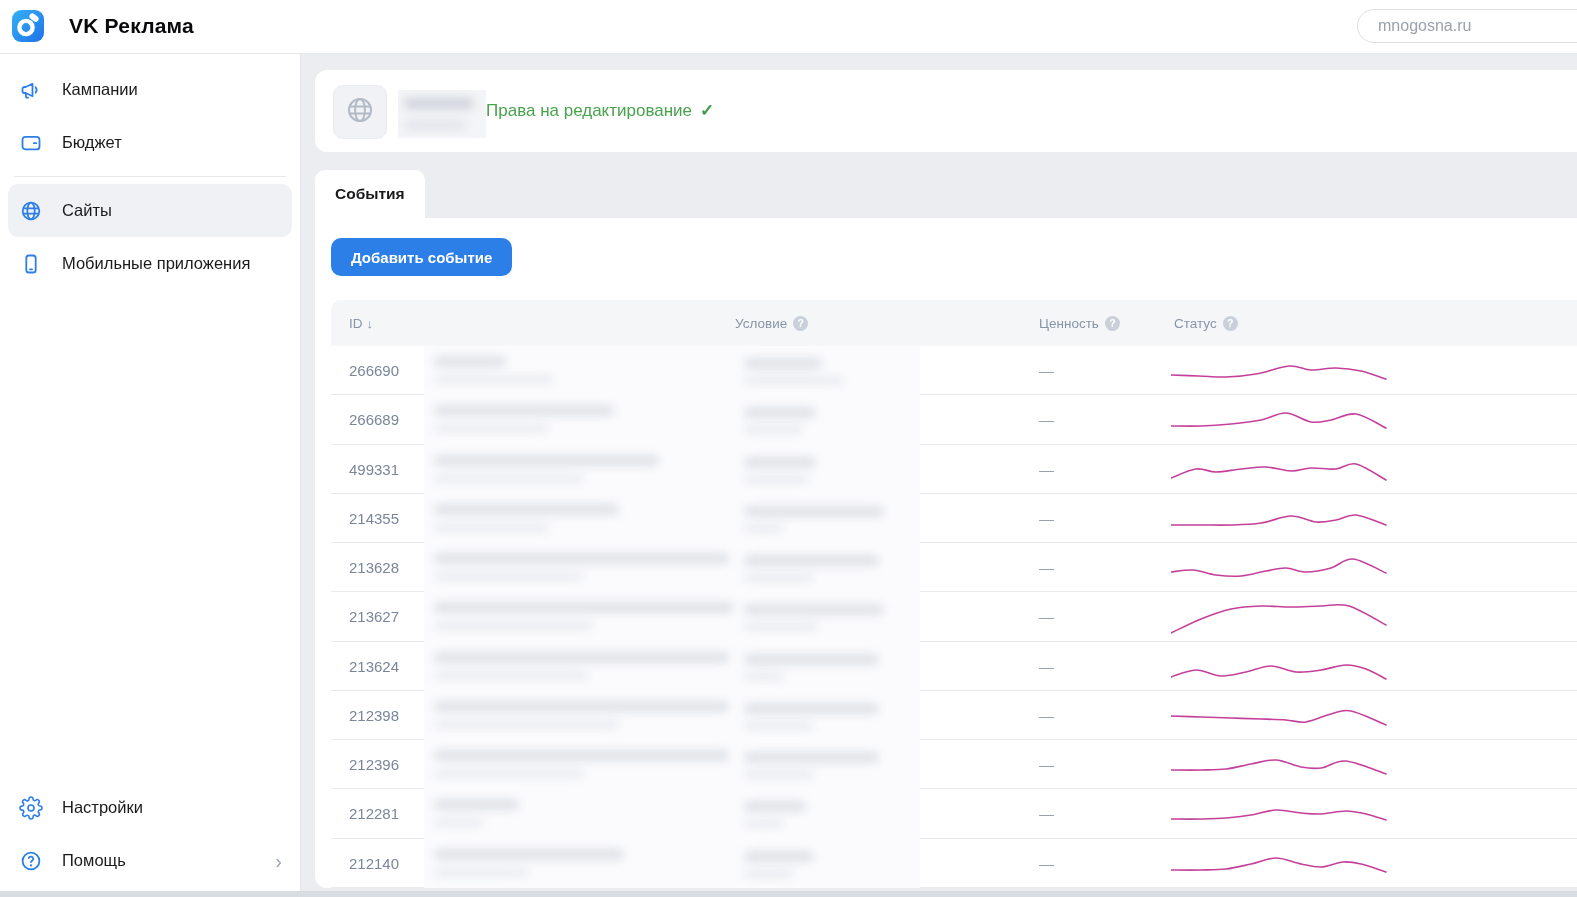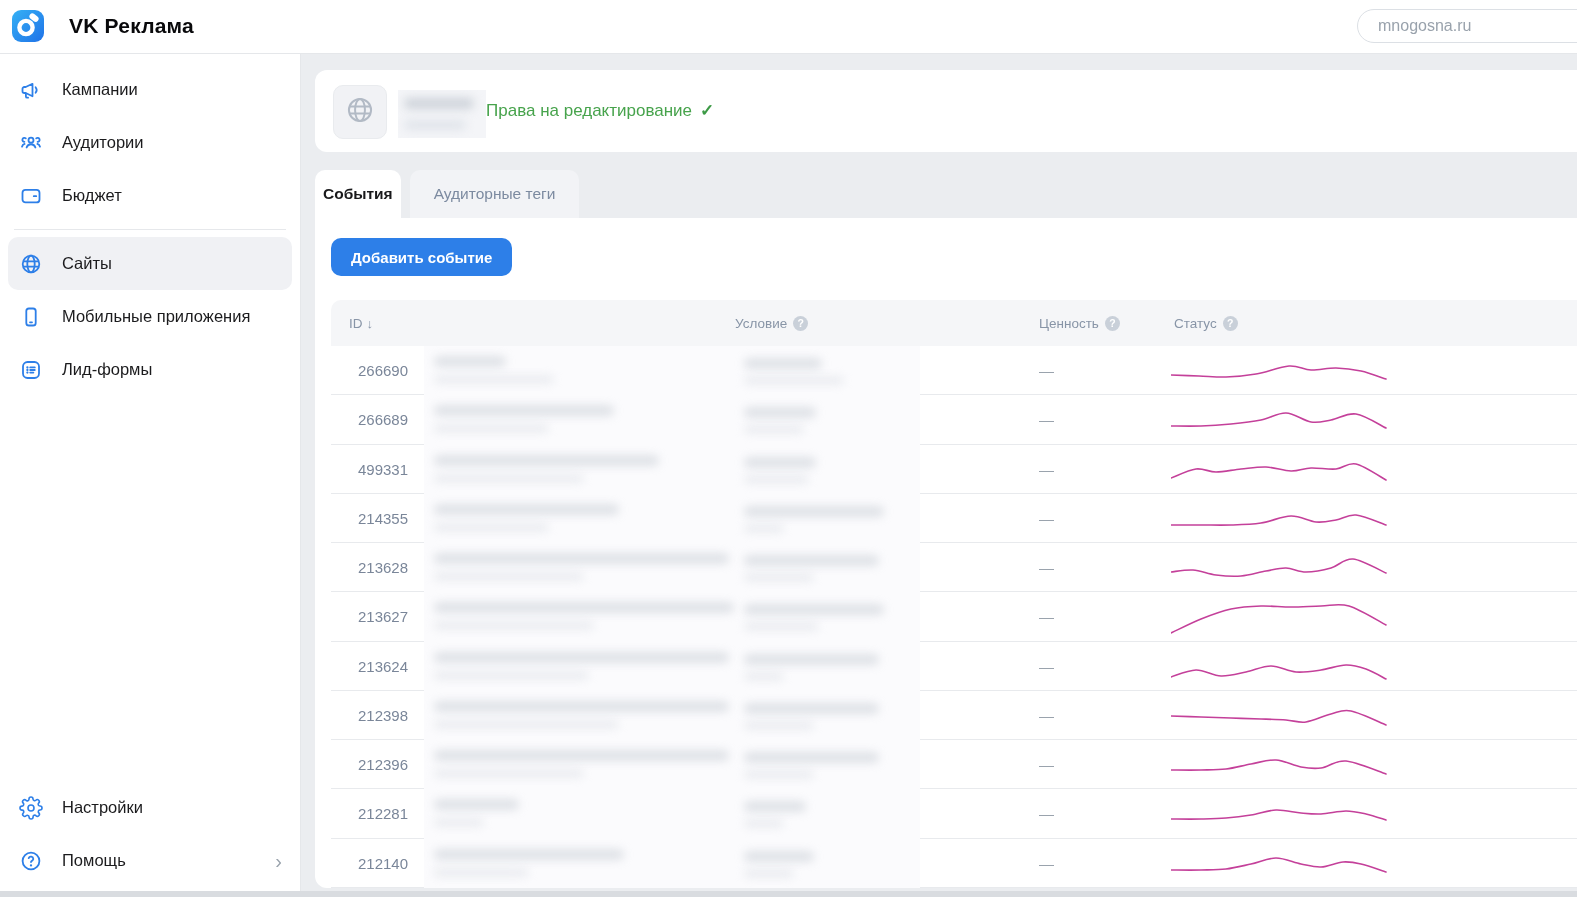--- a/index.html
+++ b/index.html
@@ -46,41 +46,41 @@
                  border-radius:5px;filter:blur(5px);}
   .name-blur .b2{position:absolute;left:6px;top:30px;width:62px;height:10px;background:#E0E4EA;
                  border-radius:5px;filter:blur(5px);}
   .rights{position:absolute;left:171px;top:30px;font-size:17px;color:var(--green);}
   .rights .check{margin-left:8px;font-weight:700;color:#3D9A46;}
 
   
   .tabs{position:absolute;left:315px;top:170px;height:48px;display:flex;gap:9px;z-index:2;}
   .tab{height:48px;padding:0 24px;display:flex;align-items:center;background:#F2F3F6;
        border-radius:10px 10px 0 0;font-size:15.5px;color:#7C8AA0;cursor:pointer;}
-  .tab.active{background:#fff;color:#19191b;font-weight:700;padding:0 8px;}
+  .tab.active{background:#fff;color:#19191b;font-weight:700;padding:0 20px;}
 
   
   .content-card{position:absolute;left:315px;top:218px;right:0;bottom:9px;background:#fff;
                 border-radius:0 0 0 12px;overflow:hidden;z-index:1;}
   .add-btn{position:absolute;left:16px;top:20px;height:38px;padding:0 20px;background:var(--accent);
            color:#fff;font-size:15px;font-weight:700;border:none;border-radius:10px;
            font-family:"Liberation Sans",sans-serif;cursor:pointer;}
 
   .table{position:absolute;left:16px;top:82px;right:-16px;bottom:0;}
   .thead{position:absolute;left:0;right:0;top:0;height:46px;background:#F5F6F8;
          border-radius:10px 10px 0 0;}
   .th{position:absolute;top:0;height:46px;display:flex;align-items:center;font-size:13.5px;
       color:#8895A7;}
   .sort-arrow{margin-left:4px;font-size:13px;}
   .help-dot{margin-left:6px;width:15px;height:15px;border-radius:50%;background:#C9D0D9;
             color:#fff;font-size:10.5px;font-weight:700;display:flex;align-items:center;
             justify-content:center;}
   .tbody{position:absolute;left:0;right:0;top:46px;bottom:0;}
   .row{position:relative;height:49.27px;border-bottom:1px solid #E8EAED;box-sizing:border-box;}
-  .cell-id{position:absolute;left:18px;top:0;line-height:49px;font-size:15px;color:#7A8699;margin-left:9px;}
+  .cell-id{position:absolute;left:18px;top:0;line-height:49px;font-size:15px;color:#7A8699;}
   .cell-value{position:absolute;left:708px;top:0;line-height:49px;font-size:15px;color:#9AA3AD;}
   .spark{position:absolute;left:840px;top:3px;}
   .spark path{fill:none;stroke:var(--spark);stroke-width:1.6;stroke-linecap:round;}
 
   .blur-strip{position:absolute;left:93px;width:496px;top:46px;bottom:0;background:#FBFBFD;
               z-index:3;}
   .bl{position:absolute;height:11px;border-radius:6px;filter:blur(5px);}
   .bl.main{background:#CBD0D7;opacity:.6;}
   .bl.sub{background:#DDE0E6;opacity:.55;height:9px;}
 
@@ -110,33 +110,20 @@
     <span class="nav-icon">
             <svg width="24" height="24" viewBox="0 0 24 24" fill="none" stroke-width="1.8" stroke-linecap="round" stroke-linejoin="round">
               <path d="M3.5 10.8v2.4a1.8 1.8 0 0 0 1.8 1.8h1.4l6.8 3.2V5.8L6.7 9H5.3a1.8 1.8 0 0 0-1.8 1.8z"></path>
               <path d="M16.6 9.3a4.3 4.3 0 0 1 0 5.4"></path>
               <path d="M6.9 15.4v3a1.3 1.3 0 0 0 1.3 1.3h.9"></path>
             </svg>
           </span>
     <span class="nav-label">Кампании</span>
   </div>
 
-  <div class="nav-item">
-    <span class="nav-icon">
-            <svg width="24" height="24" viewBox="0 0 24 24" fill="none" stroke-width="1.8" stroke-linecap="round">
-              <circle cx="12" cy="9.2" r="2.5"></circle>
-              <path d="M7.6 16.5a4.6 4.6 0 0 1 8.8 0"></path>
-              <path d="M17.2 7.4a2 2 0 1 1 1.4 3.4"></path>
-              <path d="M18.4 12.9a3.9 3.9 0 0 1 2.6 2.8"></path>
-              <path d="M6.8 7.4a2 2 0 1 0-1.4 3.4"></path>
-              <path d="M5.6 12.9a3.9 3.9 0 0 0-2.6 2.8"></path>
-            </svg>
-          </span>
-    <span class="nav-label">Аудитории</span>
-  </div>
 
   <div class="nav-item">
     <span class="nav-icon">
             <svg width="24" height="24" viewBox="0 0 24 24" fill="none" stroke-width="1.8" stroke-linecap="round" stroke-linejoin="round">
               <rect x="3.5" y="5.8" width="17" height="12.6" rx="3"></rect>
               <path d="M14.8 12.2h2.4"></path>
             </svg>
           </span>
     <span class="nav-label">Бюджет</span>
   </div>
@@ -156,30 +143,20 @@
   <div class="nav-item">
     <span class="nav-icon">
             <svg width="24" height="24" viewBox="0 0 24 24" fill="none" stroke-width="1.8" stroke-linecap="round">
               <rect x="7.3" y="3.5" width="9.4" height="17" rx="2.6"></rect>
               <path d="M11 17.3h2"></path>
             </svg>
           </span>
     <span class="nav-label">Мобильные приложения</span>
   </div>
 
-  <div class="nav-item">
-    <span class="nav-icon">
-            <svg width="24" height="24" viewBox="0 0 24 24" fill="none" stroke-width="1.8" stroke-linecap="round">
-              <rect x="4" y="4" width="16" height="16" rx="4.5"></rect>
-              <path d="M8.4 9.4h.01M8.4 12h.01M8.4 14.6h.01" stroke-width="2.3"></path>
-              <path d="M11.2 9.4h4.6M11.2 12h4.6M11.2 14.6h3.2"></path>
-            </svg>
-          </span>
-    <span class="nav-label">Лид-формы</span>
-  </div>
 </nav>
     <div class="sidebar-bottom">
   <div class="nav-item">
     <span class="nav-icon">
             <svg width="24" height="24" viewBox="0 0 24 24" fill="none" stroke-width="1.6" stroke-linecap="round" stroke-linejoin="round">
               <circle cx="12" cy="12" r="3"></circle>
               <path d="M19.4 15a1.65 1.65 0 0 0 .33 1.82l.06.06a2 2 0 0 1-2.83 2.83l-.06-.06a1.65 1.65 0 0 0-1.82-.33 1.65 1.65 0 0 0-1 1.51V21a2 2 0 0 1-4 0v-.09A1.65 1.65 0 0 0 9 19.4a1.65 1.65 0 0 0-1.82.33l-.06.06a2 2 0 0 1-2.83-2.83l.06-.06a1.65 1.65 0 0 0 .33-1.82 1.65 1.65 0 0 0-1.51-1H3a2 2 0 0 1 0-4h.09A1.65 1.65 0 0 0 4.6 9a1.65 1.65 0 0 0-.33-1.82l-.06-.06a2 2 0 0 1 2.83-2.83l.06.06a1.65 1.65 0 0 0 1.82.33H9a1.65 1.65 0 0 0 1-1.51V3a2 2 0 0 1 4 0v.09a1.65 1.65 0 0 0 1 1.51 1.65 1.65 0 0 0 1.82-.33l.06-.06a2 2 0 0 1 2.83 2.83l-.06.06a1.65 1.65 0 0 0-.33 1.82V9a1.65 1.65 0 0 0 1.51 1H21a2 2 0 0 1 0 4h-.09a1.65 1.65 0 0 0-1.51 1z"></path>
             </svg>
           </span>
     <span class="nav-label">Настройки</span>
@@ -213,21 +190,20 @@
       <div class="b1"></div>
         <div class="b2"></div>
     </div>
     <div class="rights">
       <span>Права на редактирование</span><span class="check">✓</span>
     </div>
   </section>
 
   <div class="tabs">
     <div class="tab active">События</div>
-    <div class="tab">Аудиторные теги</div>
   </div>
 
   <section class="content-card">
     <button class="add-btn">Добавить событие</button>
 
     <div class="table">
       <div class="thead">
         <div class="th" style="left:18px">
           <span>ID</span>
             <span class="sort-arrow">↓</span>

